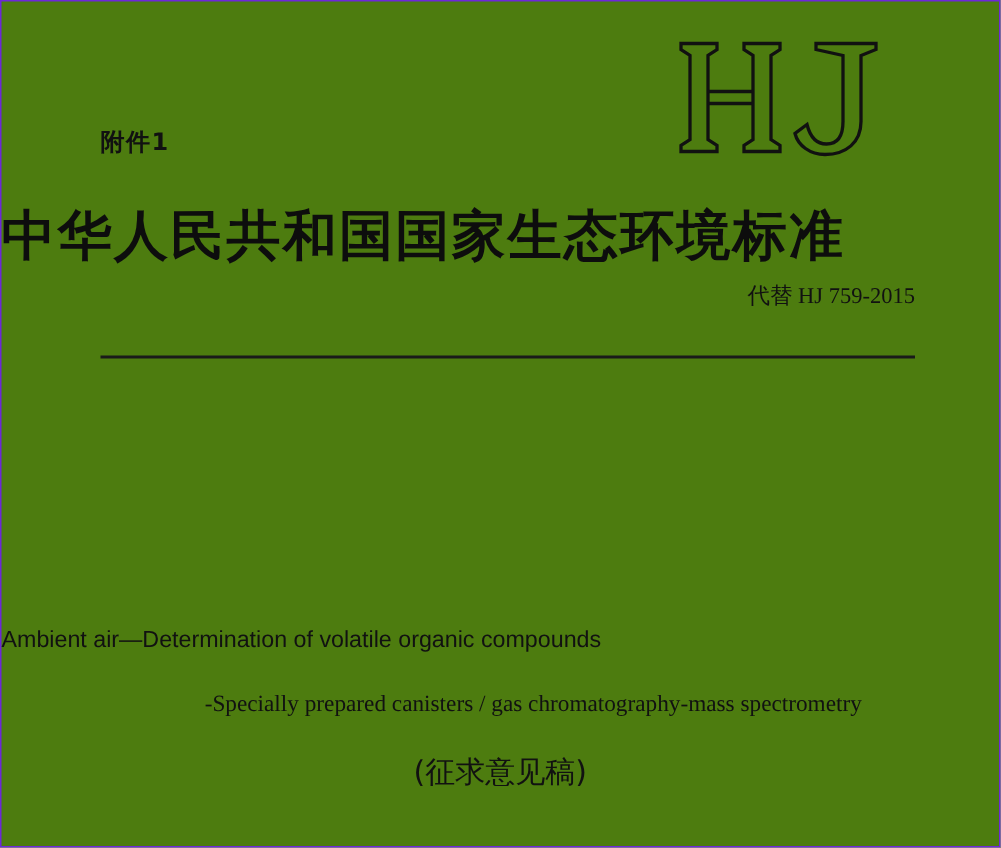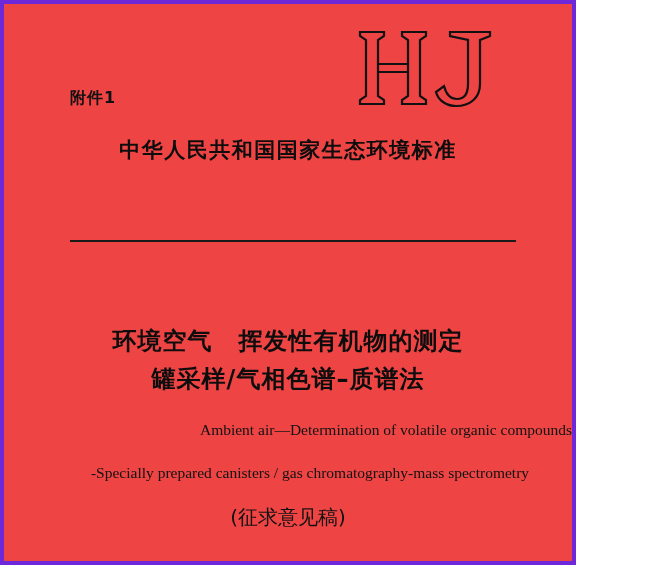--- a/index.html
+++ b/index.html
@@ -9,25 +9,25 @@
   }
   body {
     width: 667px;
     height: 565px;
     overflow: hidden;
     font-family: "Liberation Serif", serif;
     color: #141414;
   }
   .page {
     position: relative;
-    width: 576px;
+    width: 667px;
     height: 565px;
     box-sizing: border-box;
-    background: #ef4444;
-    border: 4px solid #6d28d9;
+    background: #4d7c0f;
+    border: 1px solid #6d28d9;
   }
 
   
   .hj-logo {
     position: absolute;
     right: 58px;
     top: 16px;
     width: 160px;
     height: 96px;
   }
@@ -44,24 +44,24 @@
     letter-spacing: 1px;
     color: #111;
   }
 
   
   .std-title {
     position: absolute;
     left: 0;
     right: 0;
     top: 132px;
-    text-align: center;
+    text-align: left;
     font-family: Liberation Mono, monospace;
     font-weight: bold;
-    font-size: 21px;
+    font-size: 36px;
     letter-spacing: 1.5px;
     color: #0d0d0d;
   }
 
   
   .codes {
     position: absolute;
     right: 56px;
     top: 186px;
     text-align: left;
@@ -105,22 +105,22 @@
     color: #0d0d0d;
   }
   .doc-title-cn .ln2 { display: block; }
   .gap { display: inline-block; width: 26px; }
 
   .doc-title-en1 {
     position: absolute;
     left: 0;
     right: 0;
     top: 417px;
-    text-align: right;
-    font-family: Liberation Serif, serif;
+    text-align: left;
+    font-family: Liberation Sans, sans-serif;
     font-size: 15.5px;
     color: #111;
   }
   .doc-title-en2 {
     position: absolute;
     left: 0;
     right: 0;
     top: 460px;
     text-align: center;
     font-family: "Liberation Serif", serif;
@@ -155,27 +155,24 @@
         <path d="M96 12 L136 12 L136 16 L126 20 L126 64 C126 78 116 86 102 86 C92 86 84 80 82 72 L90 66 C92 74 96 79 103 79 C110 79 114 74 114 64 L114 20 L96 16 Z"></path>
       </g>
     </svg>
   </div>
 
   <div class="attach-label">附件1</div>
 
   <div class="std-title">中华人民共和国国家生态环境标准</div>
 
   <div class="codes">
+    <div class="code-line">代替 HJ  759-2015</div>
   </div>
 
   <div class="rule"></div>
 
-  <div class="doc-title-cn">
-    <span>环境空气</span><span class="gap"></span><span>挥发性有机物的测定</span>
-    <span class="ln2">罐采样/气相色谱–质谱法</span>
-  </div>
 
   <div class="doc-title-en1">Ambient air—Determination of volatile organic compounds</div>
   <div class="doc-title-en2">-Specially prepared canisters / gas chromatography-mass spectrometry</div>
 
   <div class="doc-status">(征求意见稿)</div>
 
 </div>
 
 </body></html>

